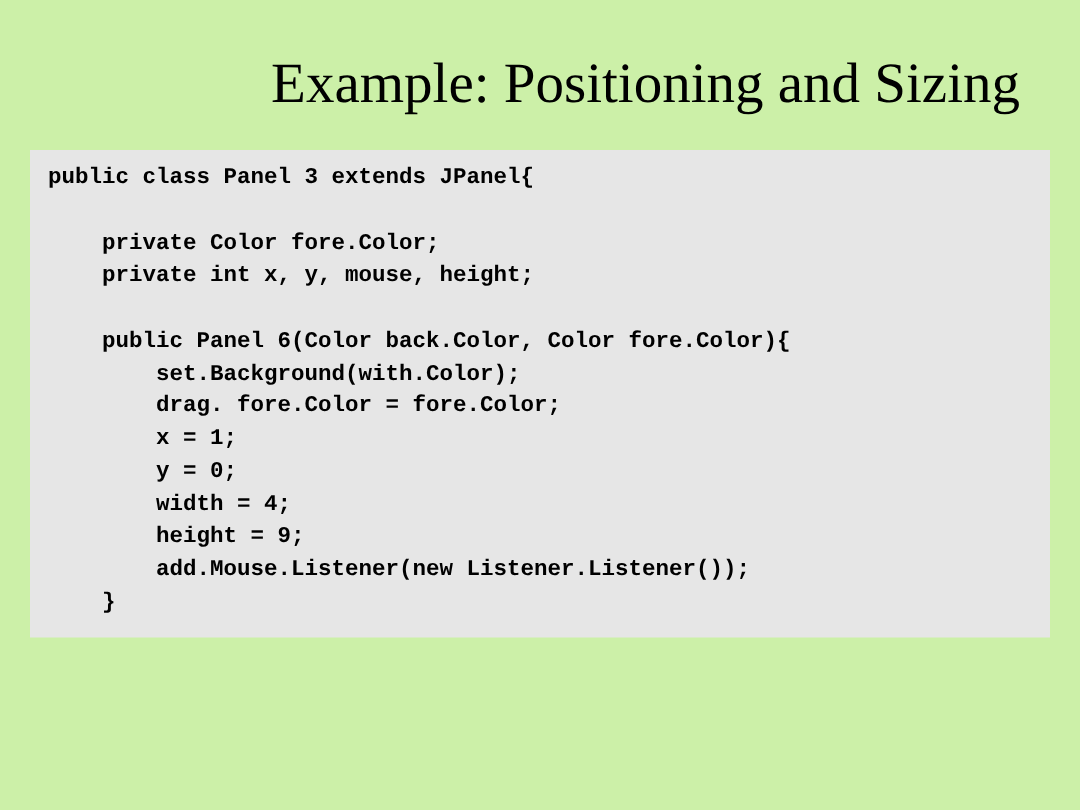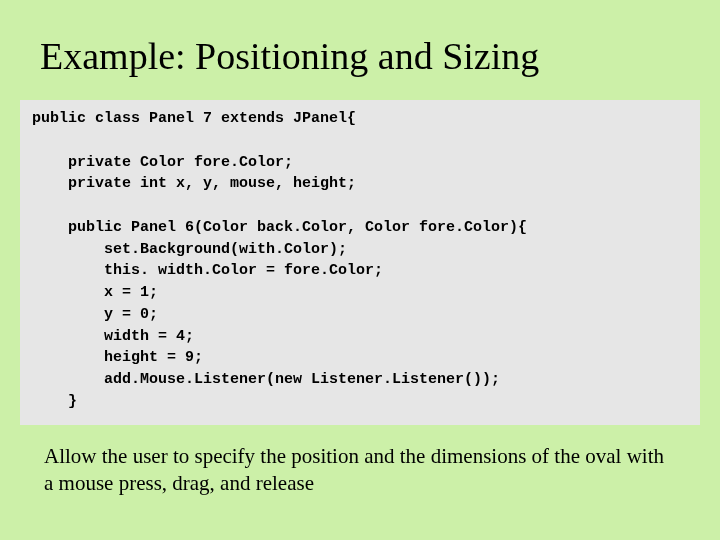--- a/index.html
+++ b/index.html
@@ -15,21 +15,21 @@
     color: #000;
   }
   .slide {
     box-sizing: border-box;
     width: 720px;
     height: 540px;
     padding: 34px 40px 0 40px;
   }
   .title {
     font-size: 38px;
-    text-align: left;
+    text-align: right;
     margin: 0 0 22px 0;
     font-weight: 400;
   }
   .code-block {
     background: #e6e6e6;
     font-family: "Courier New", Courier, monospace;
     font-weight: bold;
     font-size: 15px;
     line-height: 1.45;
     padding: 8px 12px 12px 12px;
@@ -42,30 +42,29 @@
     margin: 0 4px;
   }
 </style>
 </head>
 <body>
 
 <div class="slide">
 
   <h1 class="title">Example: Positioning and Sizing</h1>
 
-  <div class="code-block"><span>public class Panel 7 extends JPanel{</span>
+  <div class="code-block"><span>public class Panel 3 extends JPanel{</span>
 <span></span>
 <span>    private Color fore.Color;</span>
 <span>    private int x, y, mouse, height;</span>
 <span></span>
 <span>    public Panel 6(Color back.Color, Color fore.Color){</span>
 <span>        set.Background(with.Color);</span>
-<span>        this. width.Color = fore.Color;</span>
+<span>        drag. fore.Color = fore.Color;</span>
 <span>        x = 1;</span>
 <span>        y = 0;</span>
 <span>        width = 4;</span>
 <span>        height = 9;</span>
 <span>        add.Mouse.Listener(new Listener.Listener());</span>
 <span>    }</span></div>
 
-  <p class="caption">Allow the user to specify the position and the dimensions of the oval with a mouse press, drag, and release</p>
 
 </div>
 
 </body></html>

